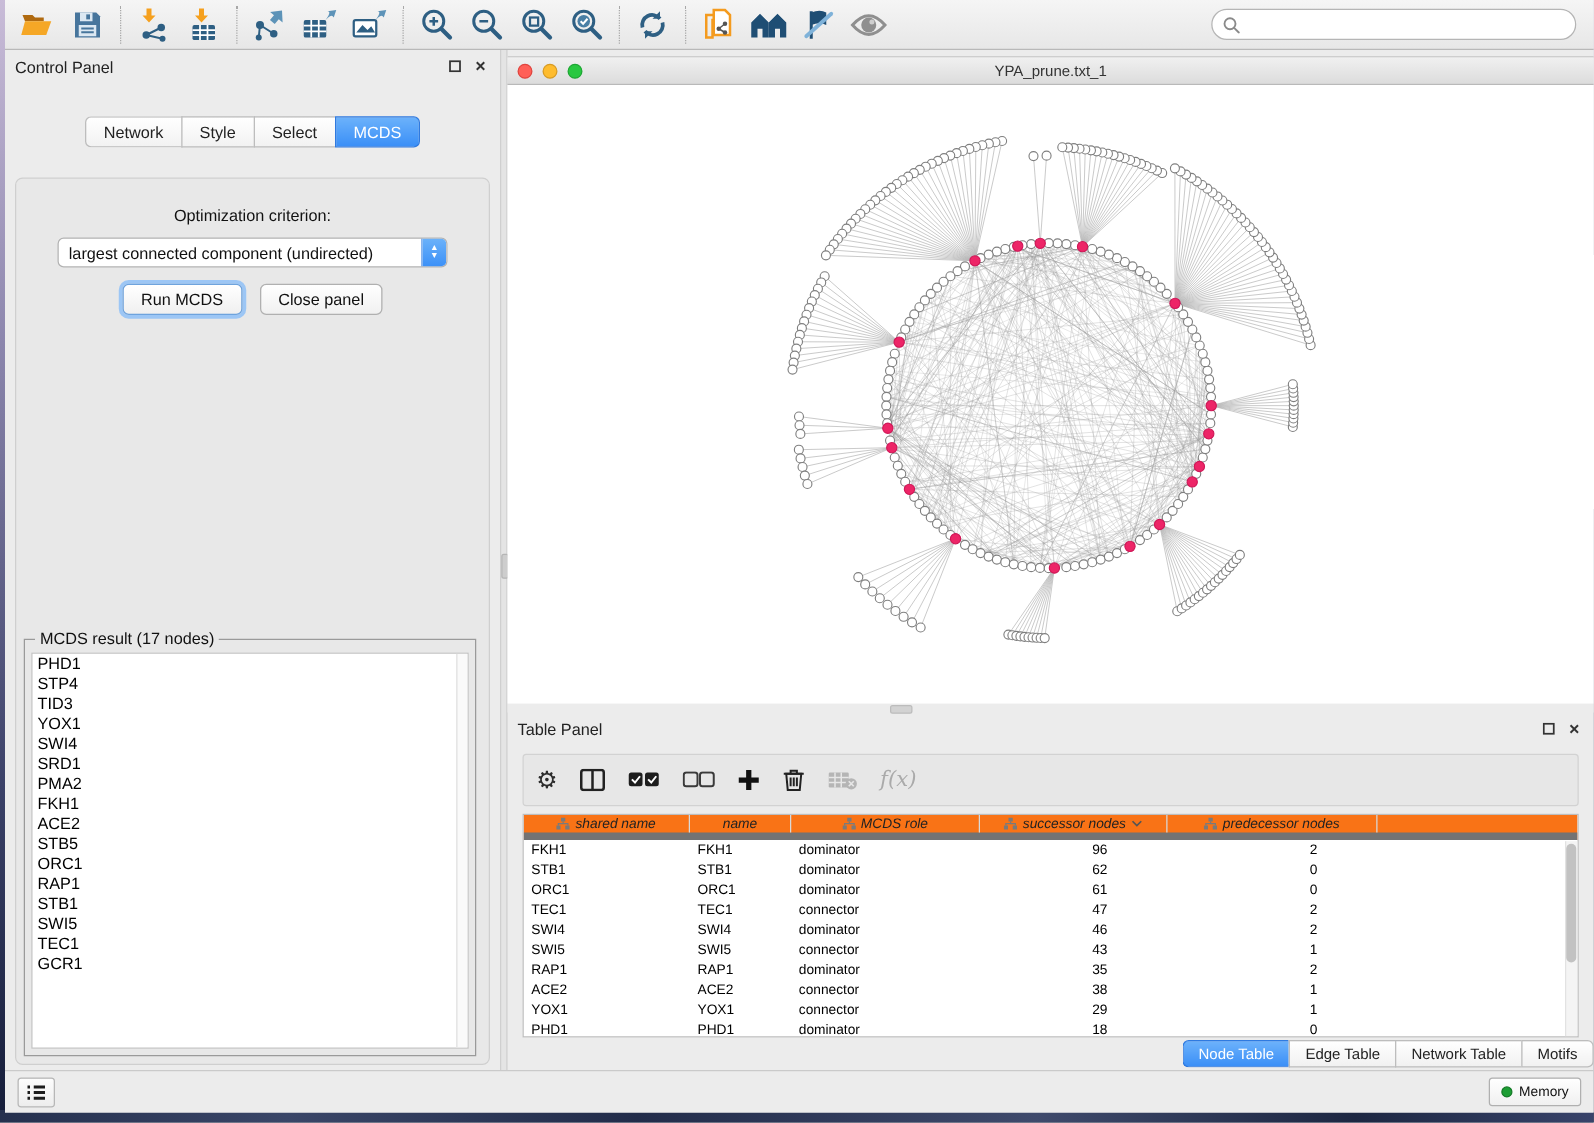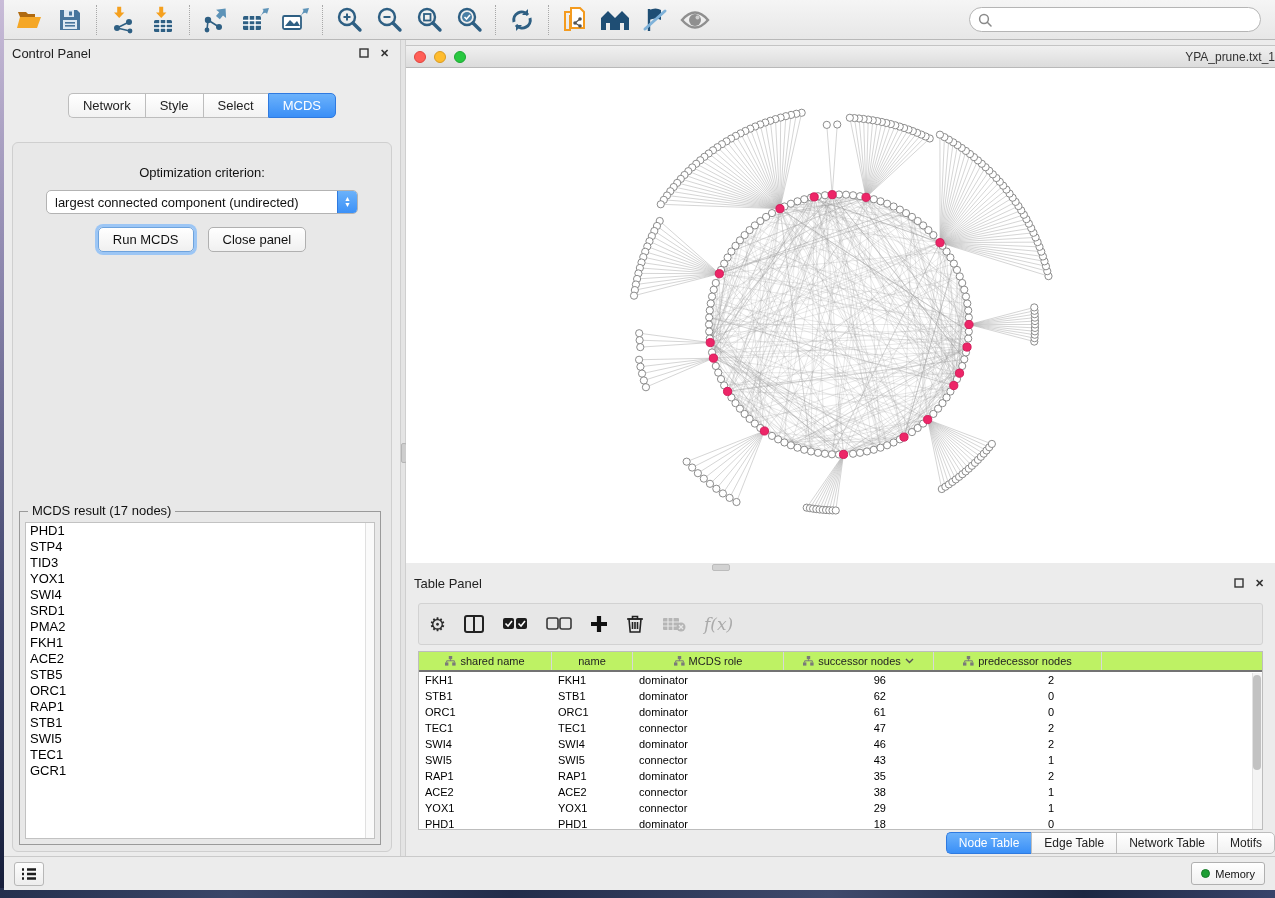--- a/index.html
+++ b/index.html
@@ -54,32 +54,32 @@
   .result-scroll{position:absolute;top:0;bottom:0;right:0;width:9px;background:#fafafa;border-left:1px solid #e0e0e0;}
   
   .net-window{height:518px;flex:0 0 auto;margin-top:5px;display:flex;flex-direction:column;border-top:1px solid #c4c4c4;}
   .net-titlebar{height:22px;background:linear-gradient(#f0f0f0,#dcdcdc);border-bottom:1px solid #b9b9b9;
     display:flex;align-items:center;padding:0 8px;position:relative;}
   .traffic{display:flex;gap:8px;}
   .light{width:12px;height:12px;border-radius:50%;}
   .light.red{background:#ff5f57;border:1px solid #e0443e;}
   .light.yellow{background:#febc2e;border:1px solid #d89b22;}
   .light.green{background:#28c840;border:1px solid #1da733;}
-  .net-title{position:absolute;left:0;right:0;text-align:right;font-size:12px;color:#333;}
+  .net-title{position:absolute;left:0;right:0;text-align:center;font-size:12px;color:#333;}
   .net-canvas{flex:1;background:#fff;position:relative;overflow:hidden;}
   .h-splitter{height:7px;background:#ececec;position:relative;}
   .h-splitter::after{content:"";position:absolute;left:306px;top:1px;width:16px;height:5px;background:#d2d2d2;border:1px solid #bcbcbc;border-radius:2px;}
   
   .table-panel{flex:1;display:flex;flex-direction:column;min-height:0;}
   .tp-toolbar{margin:7px 12px 0 12px;height:42px;background:#e7e7e7;border:1px solid #d2d2d2;border-radius:3px;
     display:flex;align-items:center;padding:0 10px;gap:18px;flex:0 0 auto;}
   .tpicon{display:flex;align-items:center;justify-content:center;}
   .fx{font-family:"DejaVu Serif", serif;font-style:italic;font-size:17px;color:#aaa;}
   .tablebox{margin:6px 12px 0 12px;flex:1;background:#fff;border:1px solid #bdbdbd;position:relative;overflow:hidden;}
-  .thead{display:flex;height:20px;background:#bef264;border-bottom:2px solid #737373;font-size:11px;color:#222;}
+  .thead{display:flex;height:20px;background:#f97316;border-bottom:6px solid #737373;font-size:11px;color:#222;font-style:italic;}
   .th{display:flex;align-items:center;justify-content:center;gap:4px;border-right:1px solid #d8d8d8;height:100%;}
   .trow{display:flex;height:16px;font-size:11px;color:#000;align-items:center;}
   .td{padding:0 6px;white-space:nowrap;overflow:hidden;}
   .num{text-align:right;}
   .tscroll{position:absolute;top:21px;bottom:0;right:0;width:10px;background:#f4f4f4;border-left:1px solid #e2e2e2;}
   .tthumb{position:absolute;top:2px;right:1px;width:8px;height:95px;background:#c2c2c2;border-radius:4px;}
   .tp-tabs{height:25px;display:flex;justify-content:flex-end;align-items:center;flex:0 0 auto;margin-bottom:1px;}
   .tp-tab{font-size:12px;padding:3px 12px;background:linear-gradient(#ffffff,#f1f1f1);border:1px solid #bdbdbd;border-right:none;color:#222;}
   .tp-tab:first-child{border-radius:5px 0 0 5px;}
   .tp-tab:last-child{border-right:1px solid #bdbdbd;border-radius:0 5px 5px 0;}

